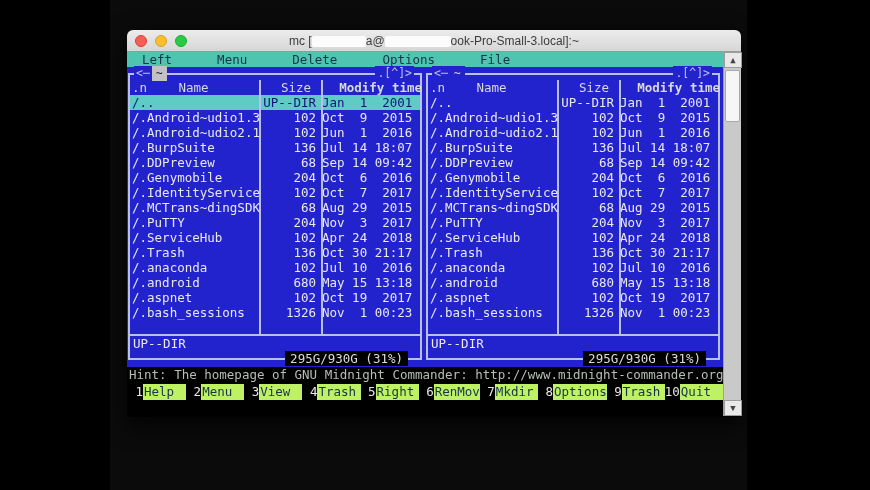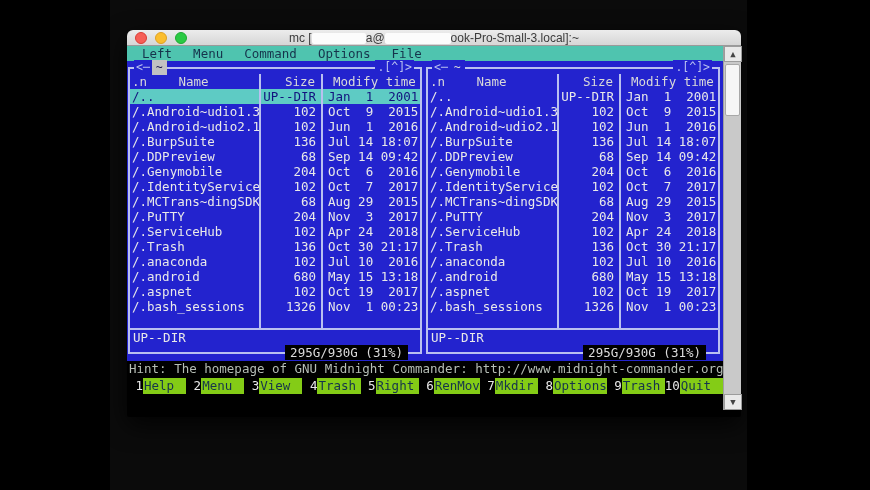--- a/index.html
+++ b/index.html
@@ -3,82 +3,82 @@
 <meta charset="utf-8">
 <style>
   * { margin:0; padding:0; box-sizing:border-box; }
   html,body { width:870px; height:490px; background:#000; overflow:hidden; }
   .stage { position:absolute; left:110px; top:0; width:637px; height:490px; background:#0b0b0b; }
 
   .window { position:absolute; left:127px; top:30px; width:614px; height:387px;
             border-radius:6px 6px 2px 2px; background:#000; box-shadow:0 8px 24px rgba(0,0,0,.8); }
 
   
-  .titlebar { height:16px; background:linear-gradient(#ececec,#d6d6d6); border-radius:6px 6px 0 0;
+  .titlebar { height:22px; background:linear-gradient(#ececec,#d6d6d6); border-radius:6px 6px 0 0;
               border-bottom:1px solid #9a9a9a; display:flex; align-items:center; position:relative;
               font-family:"Liberation Sans", sans-serif; font-size:12px; color:#3c3c3c; }
   .lights { display:flex; gap:8px; margin-left:8px; }
   .light { width:12px; height:12px; border-radius:50%; }
   .light.red{ background:#f65f57; border:1px solid #da3e36;}
   .light.yellow{ background:#fbbe2e; border:1px solid #dfa123;}
   .light.green{ background:#2aca44; border:1px solid #1eab32;}
   .title { position:absolute; left:0; right:0; text-align:center; pointer-events:none; }
   .redact { display:inline-block; height:11px; background:#fcfcfc; border-radius:2px; vertical-align:middle; }
   .redact.r1{ width:54px; } .redact.r2{ width:66px; }
 
   
   .term { position:relative; height:364px; background:#000; padding-right:18px;
           font-family:"DejaVu Sans Mono","Liberation Mono",monospace; font-size:12.5px; line-height:15px; }
 
-  .menubar { height:15px; background:#4fc4af; color:#16344c; display:flex; gap:21px; padding-left:15px; }
+  .menubar { height:15px; background:#4fc4af; color:#16344c; display:flex; gap:45px; padding-left:15px; }
   .menu-item { cursor:default; }
 
   
   .panels { height:300px; background:#2323ce; display:flex; gap:4px; padding:0 1px; }
   .panel { position:relative; width:294px; color:#e9e9e9; }
   .panel::before { content:""; position:absolute; left:0; right:0; top:6px; bottom:7px;
                    border:2px solid #b9c0f0; pointer-events:none; }
   .vline { position:absolute; width:2px; background:#b9c0f0; top:13px; height:254px; }
   .vl1 { left:131px; } .vl2 { left:193px; }
 
   .ptop { position:relative; z-index:1; height:13px; display:flex; align-items:center; font-size:11.5px; }
   .ptop .bgchunk { background:#2323ce; padding:0 2px; color:#b9c0f0; }
   .chip { background:#2323ce; color:#d9d9d9; padding:0 4px; }
   .chip.chip-active { background:#c2c2c2; color:#18184e; }
   .flex1 { flex:1; }
   .pad6{ width:6px; } .pad8{ width:8px; } .pad12{ width:14px; }
 
   .phdr { position:relative; height:15px; display:flex; color:#d9d9d9; }
   .sort-ind { position:absolute; left:4px; top:0; }
   .hc-name { width:131px; text-align:center; }
-  .hc-size { width:66px; text-align:center;margin-left:8px; }
-  .hc-mod  { flex:1; text-align:left; }
+  .hc-size { width:74px; text-align:center; }
+  .hc-mod  { flex:1; text-align:right;font-weight:bold; }
 
   .plist { height:225px; }
   .prow { height:15px; display:flex; white-space:pre; }
   .prow.selected { background:#5ecbc4; color:#12127e; }
   .c-name { width:131px; padding-left:4px; overflow:hidden; }
   .c-size { width:62px; text-align:right; padding-right:5px; }
-  .c-mod  { flex:1; padding-left:7px; }
+  .c-mod  { flex:1; padding-left:1px; }
 
   .pblank { height:14px; }
   .psep { height:2px; background:#b9c0f0; margin:0 2px; }
   .pmini { height:15px; padding-left:5px; }
   .pbot { position:relative; z-index:1; height:14px; display:flex; align-items:center; }
   .pbot .bgchunk { background:#000000; padding:0 5px; color:#dcdcdc; }
 
   
   .hint { height:15px; color:#b5bdb5; padding-left:2px; white-space:pre; }
   .prompt-row { height:15px; display:flex; align-items:center; color:#cfcfcf; padding-left:2px; }
   .cursor { width:8px; height:13px; background:#43d243; margin-left:7px; }
   .panel-toggle { margin-left:auto; background:#2323ce; color:#63c9ff; padding:0 3px; }
   .keybar { height:16px; margin-top:2px; display:flex; padding-left:1px; }
   .fkey { flex:1; display:flex; }
   .fnum { width:15px; text-align:right; color:#e8e8e8; }
-  .flabel { flex:1; background:#84cc16; color:#16344c; padding-left:1px; overflow:hidden; }
+  .flabel { flex:1; background:#bef264; color:#16344c; padding-left:1px; overflow:hidden; }
 
   
   .scrollbar { position:absolute; right:0; top:0; bottom:0; width:18px; background:#c9c9c9;
                border-left:1px solid #a0a0a0; }
   .sb-arrow { position:absolute; left:0; width:18px; height:16px; background:#e9e9e9;
               border:1px solid #9c9c9c; color:#444; font-size:9px; line-height:15px; text-align:center; }
   .sb-up { top:0; } .sb-down { bottom:0; }
   .sb-thumb { position:absolute; left:1px; width:15px; top:18px; height:52px; background:#f6f6f6;
               border:1px solid #a8a8a8; border-radius:2px; }
 </style>
@@ -97,21 +97,21 @@
     </div>
     <div class="title"><span>mc [</span><span class="redact r1"></span><span>a@</span><span class="redact r2"></span><span>ook-Pro-Small-3.local]:~</span></div>
   </div>
 
   <div class="term">
 
     <div class="menubar">
 
     <span class="menu-item">Left</span>
         <span class="menu-item">Menu</span>
-        <span class="menu-item">Command</span>
+        <span class="menu-item">Delete</span>
         <span class="menu-item">Options</span>
         <span class="menu-item">File</span>
       </div>
 
     <div class="panels">
 
       <div class="panel">
         <div class="ptop">
           <span class="pad6"></span>
           <span class="bgchunk">&lt;─</span>

